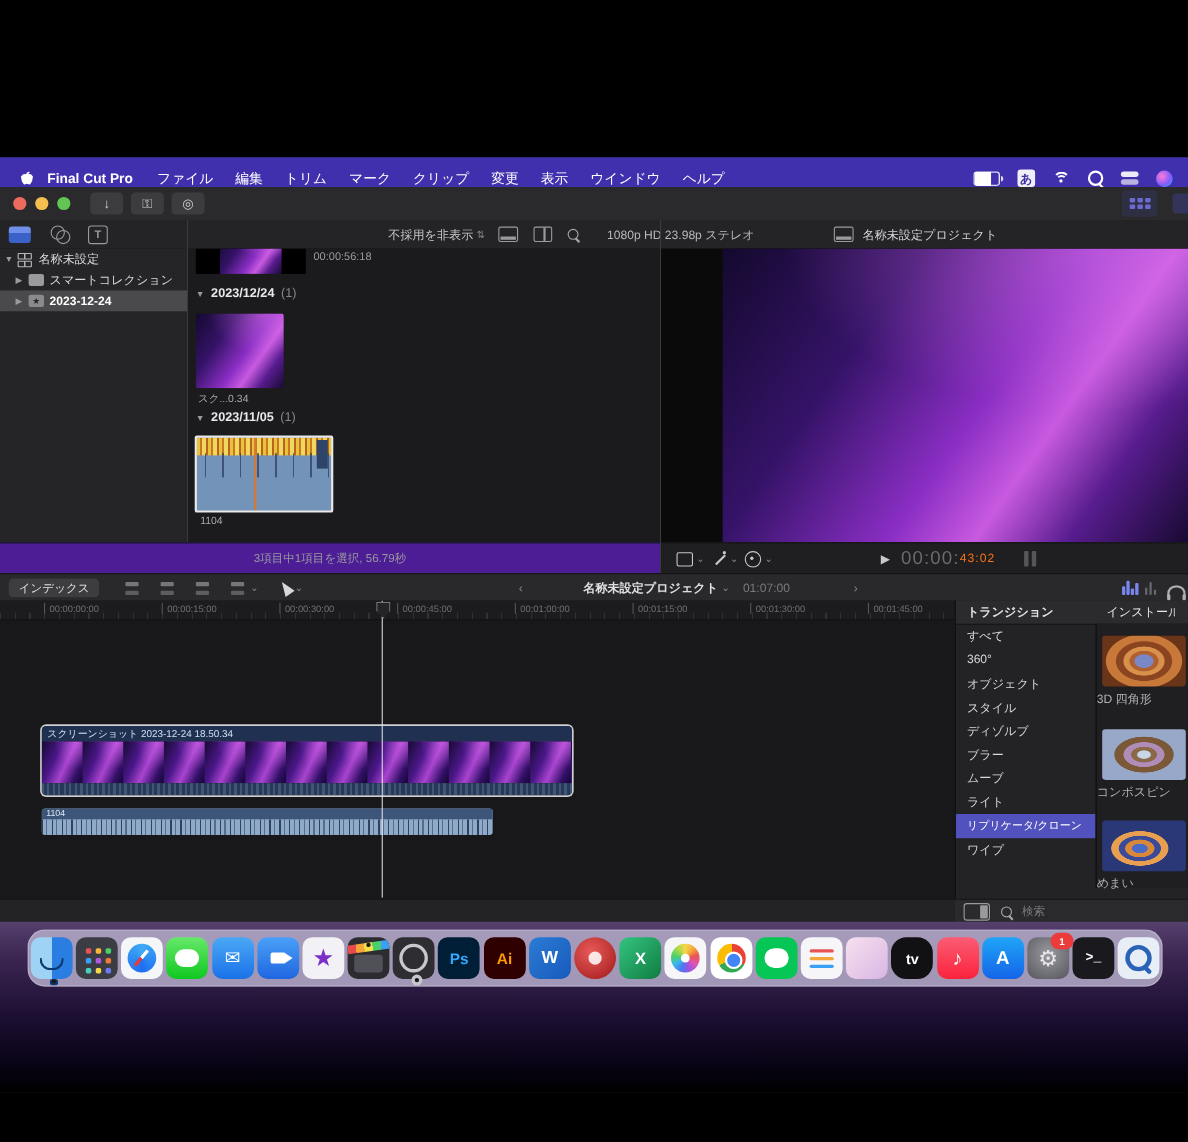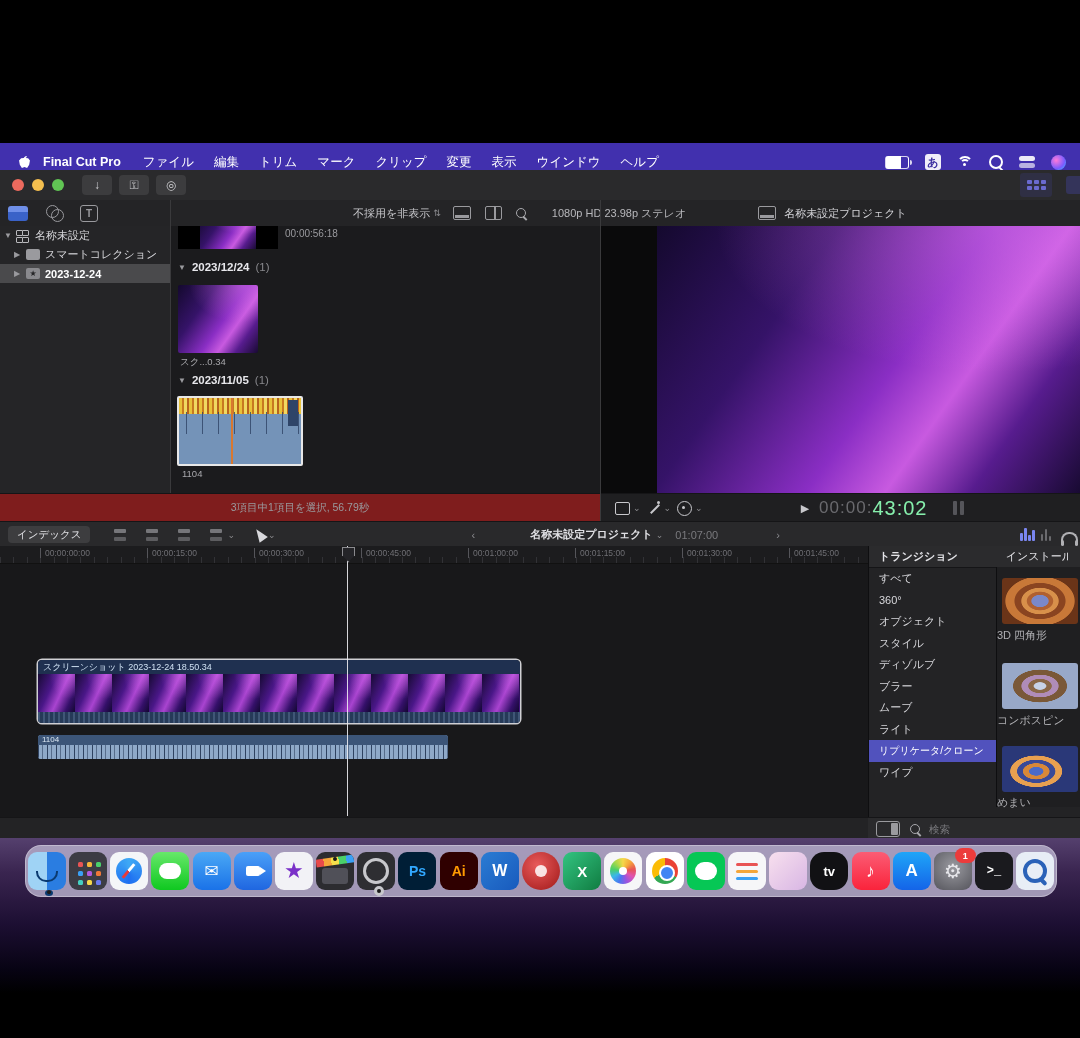--- a/index.html
+++ b/index.html
@@ -70,31 +70,31 @@
   .wavthumb .topband{position:absolute;left:0;right:0;top:0;height:16px;
      background:repeating-linear-gradient(90deg,#e8c23a 0 3px,#c87820 3px 5px,#f0d860 5px 8px,#b8641c 8px 10px);}
   .wavthumb .spikes{position:absolute;left:0;right:0;top:14px;height:22px;
      background:repeating-linear-gradient(90deg,transparent 0 7px,rgba(42,62,96,.75) 7px 8.5px,transparent 8.5px 16px);}
   .wavthumb .notch{position:absolute;right:3px;top:2px;width:10px;height:26px;background:#2e4468;}
   .wavthumb .skim{position:absolute;top:0;bottom:0;width:1.5px;background:#d87830;}
   
   #viewer{left:601px;top:83px;width:479px;height:267px;background:#0a0a0b;overflow:hidden;}
   #vimage{position:absolute;left:56px;top:0;width:423px;height:267px;}
   
-  #statusrow{left:0;top:350px;width:600px;height:28px;background:#7f1d1d;border-top:1px solid #151517;color:#9a9a9e;font-size:10.5px;display:flex;align-items:center;justify-content:center;}
+  #statusrow{left:0;top:350px;width:600px;height:28px;background:#4c1d95;border-top:1px solid #151517;color:#9a9a9e;font-size:10.5px;display:flex;align-items:center;justify-content:center;}
   #vctrlrow{left:601px;top:350px;width:479px;height:28px;background:#1f1f21;border-top:1px solid #151517;color:#b8b8bc;}
   .croprect{width:13px;height:11px;border:1.5px solid #c8c8cc;border-radius:2px;}
   .wand{width:14px;height:14px;position:relative;}
   .wand:before{content:"";position:absolute;width:2px;height:12px;background:#c8c8cc;left:7px;top:2px;transform:rotate(45deg);}
   .wand:after{content:"";position:absolute;width:3px;height:3px;background:#c8c8cc;border-radius:50%;left:10px;top:0;}
   .cwheel{width:13px;height:13px;border:1.5px solid #c8c8cc;border-radius:50%;position:relative;}
   .cwheel:after{content:"";position:absolute;left:4px;top:4px;width:3px;height:3px;border-radius:50%;background:#c8c8cc;}
   .chev{color:#8a8a8e;font-size:9px;margin:0 6px 0 3px;}
   .tcdim{color:#6a6a6e;font-size:17px;letter-spacing:1px;}
-  .tcbright{color:#86efac;font-size:20px;letter-spacing:1px;}
+  .tcbright{color:#f97316;font-size:11px;letter-spacing:1px;}
   .pbars{display:inline-flex;gap:3px;margin-left:26px;}
   .pbars i{width:4px;height:14px;background:#55555a;border-radius:1px;}
   
   #ttoolbar{left:0;top:378px;width:1080px;height:25px;background:#29292b;border-top:1px solid #151517;border-bottom:1px solid #121214;font-size:11px;color:#c8c8cc;}
   .idxbtn{background:#3d3d3f;border-radius:4px;height:17px;padding:0 9px;display:flex;align-items:center;font-size:10.5px;color:#e0e0e4;}
   .miniclip{width:16px;height:13px;position:relative;opacity:.8;}
   .miniclip i{position:absolute;left:2px;width:12px;height:4px;border-radius:1px;background:#8a8a8e;}
   .miniclip i:first-child{top:1px;}
   .miniclip i:last-child{bottom:0;background:#6a6a6e;}
   .ptr{width:0;height:0;border-left:5px solid transparent;border-right:5px solid transparent;border-bottom:13px solid #d8d8dc;transform:rotate(-35deg);}

